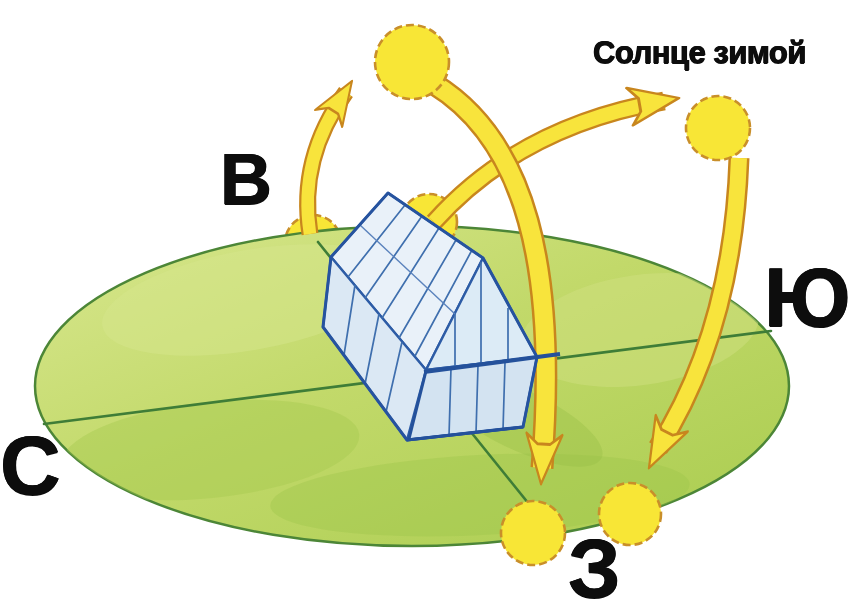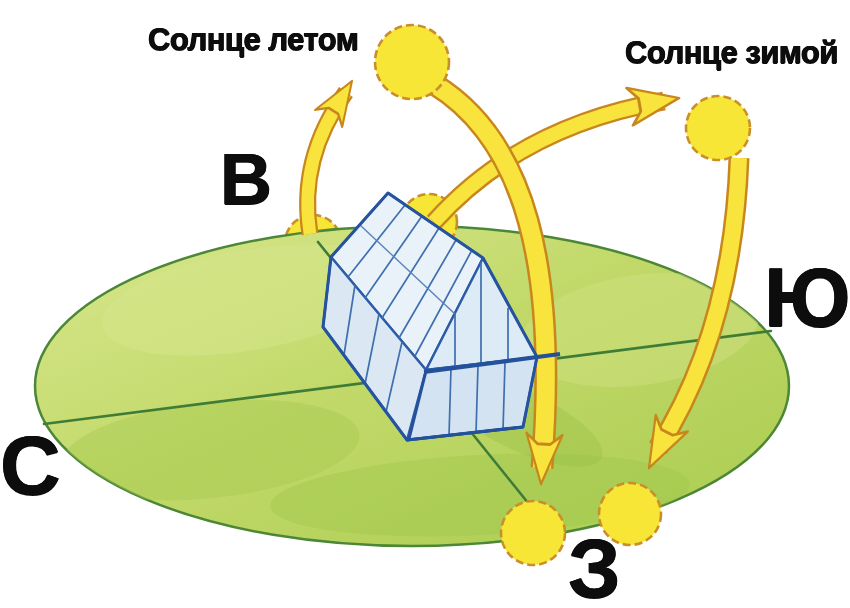--- a/index.html
+++ b/index.html
@@ -8,21 +8,21 @@
   .stage svg{position:absolute;left:0;top:0;}
   .lbl{position:absolute;color:#0d0d0d;font-weight:bold;line-height:1;white-space:nowrap;
        text-shadow:0.6px 0 currentColor,-0.6px 0 currentColor,0 0.6px currentColor;}
   .title{font-size:31px;letter-spacing:-0.5px;}
   .compass{letter-spacing:0;}
   .c-east{left:220px;top:143px;font-size:72px;}
   .c-south{left:764px;top:255px;font-size:84px;}
   .c-north{left:0px;top:423px;font-size:84px;}
   .c-west{left:568px;top:526px;font-size:84px;}
   .t-summer{left:148px;top:24px;}
-  .t-winter{left:625px;top:37px;}
+  .t-winter{left:593px;top:37px;}
   .band-outer{fill:none;stroke:#c8861e;stroke-linecap:butt;}
   .band-inner{fill:none;stroke:#f8e43c;stroke-linecap:butt;}
   .head{fill:#f8e43c;stroke:#c8861e;stroke-width:2.4;stroke-linejoin:round;}
   .sun{stroke:#c98f2a;stroke-width:2.6;stroke-dasharray:8 4;}
   .gline{stroke:#3f7d37;stroke-width:2.6;fill:none;stroke-linecap:round;}
   .pane{stroke:#3f6fae;stroke-width:1.7;fill:none;}
   .pane2{stroke:#5b83bd;stroke-width:1.4;fill:none;}
   .hface{stroke:#2d5ca6;stroke-width:2.4;stroke-linejoin:round;}
 </style>
 </head>
@@ -103,19 +103,18 @@
       <polygon points="331,257 388,193 483,258 537,357 523,427 407,440 323,327" fill="none" stroke="#26539f" stroke-width="3" stroke-linejoin="round"></polygon>
       <path d="M424,372 560,354" stroke="#24519b" stroke-width="4" fill="none"></path>
       <path d="M426,371 409,439" stroke="#24519b" stroke-width="3" fill="none"></path>
       <path d="M407,440 523,427" stroke="#24519b" stroke-width="3.2" fill="none"></path>
     </g>
 
     <circle class="sun" cx="412" cy="62" r="37" fill="#f8e636"></circle>
     <circle class="sun" cx="718" cy="128" r="32" fill="#f8e636"></circle>
   </svg>
 
-  <div class="lbl title t-summer">Солнце летом</div>
   <div class="lbl title t-winter">Солнце зимой</div>
   <div class="lbl compass c-east">В</div>
   <div class="lbl compass c-south">Ю</div>
   <div class="lbl compass c-north">С</div>
   <div class="lbl compass c-west">З</div>
 </div>
 
 </body></html>

